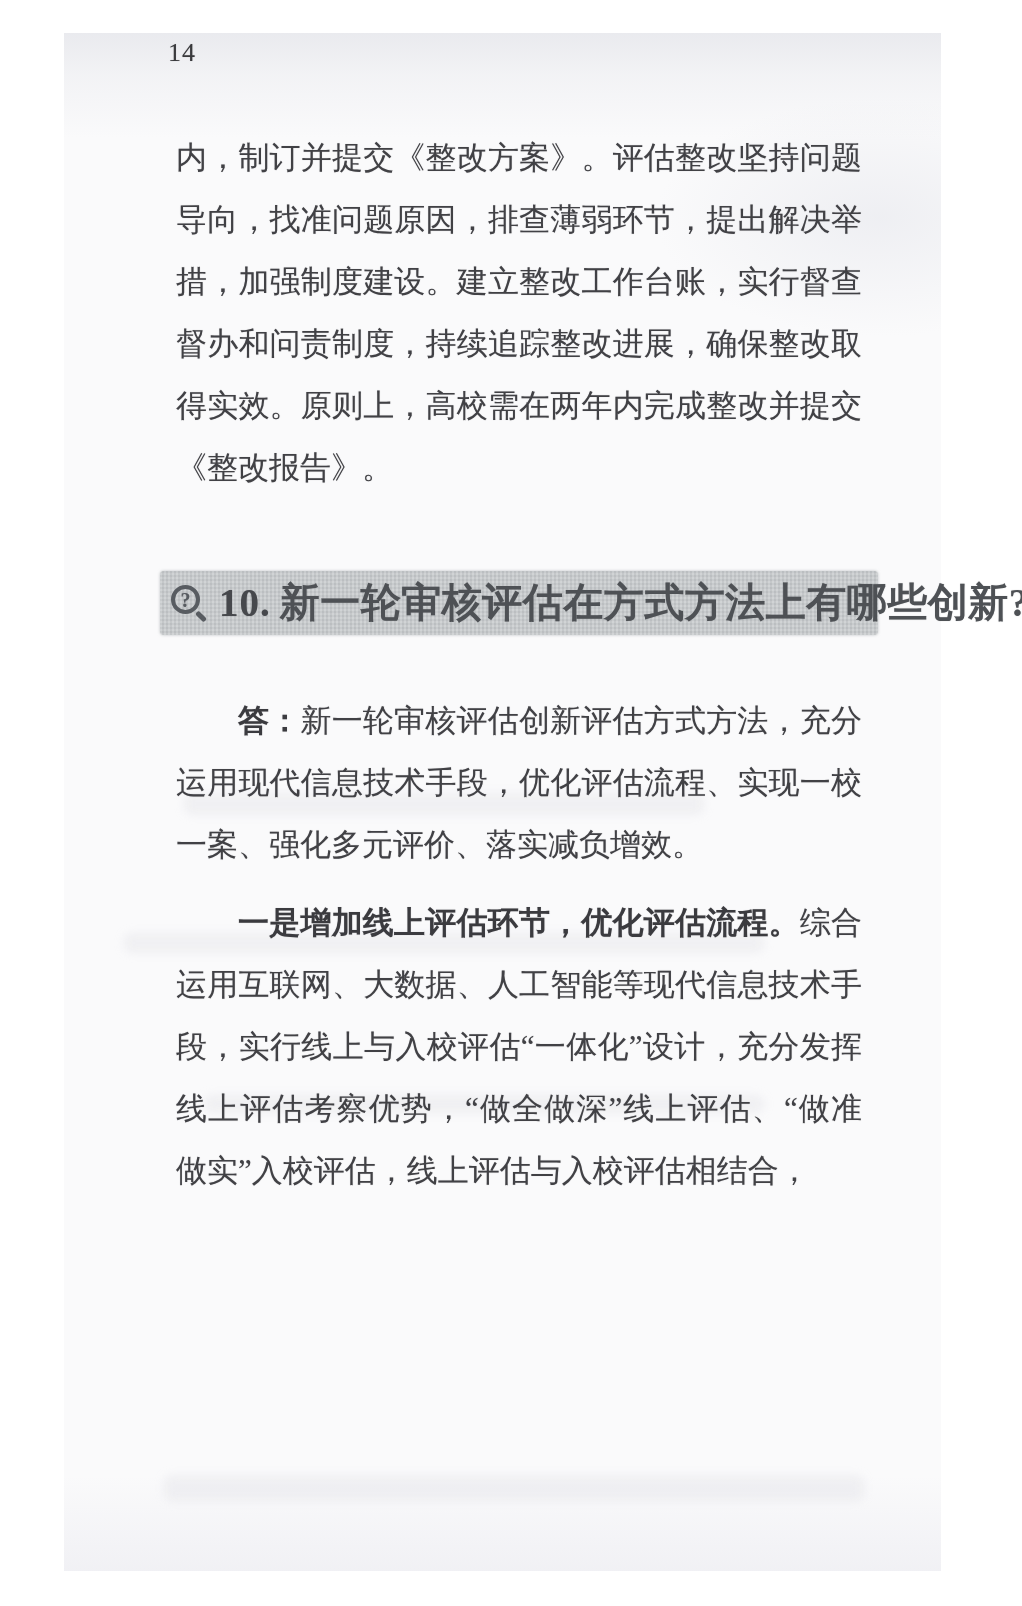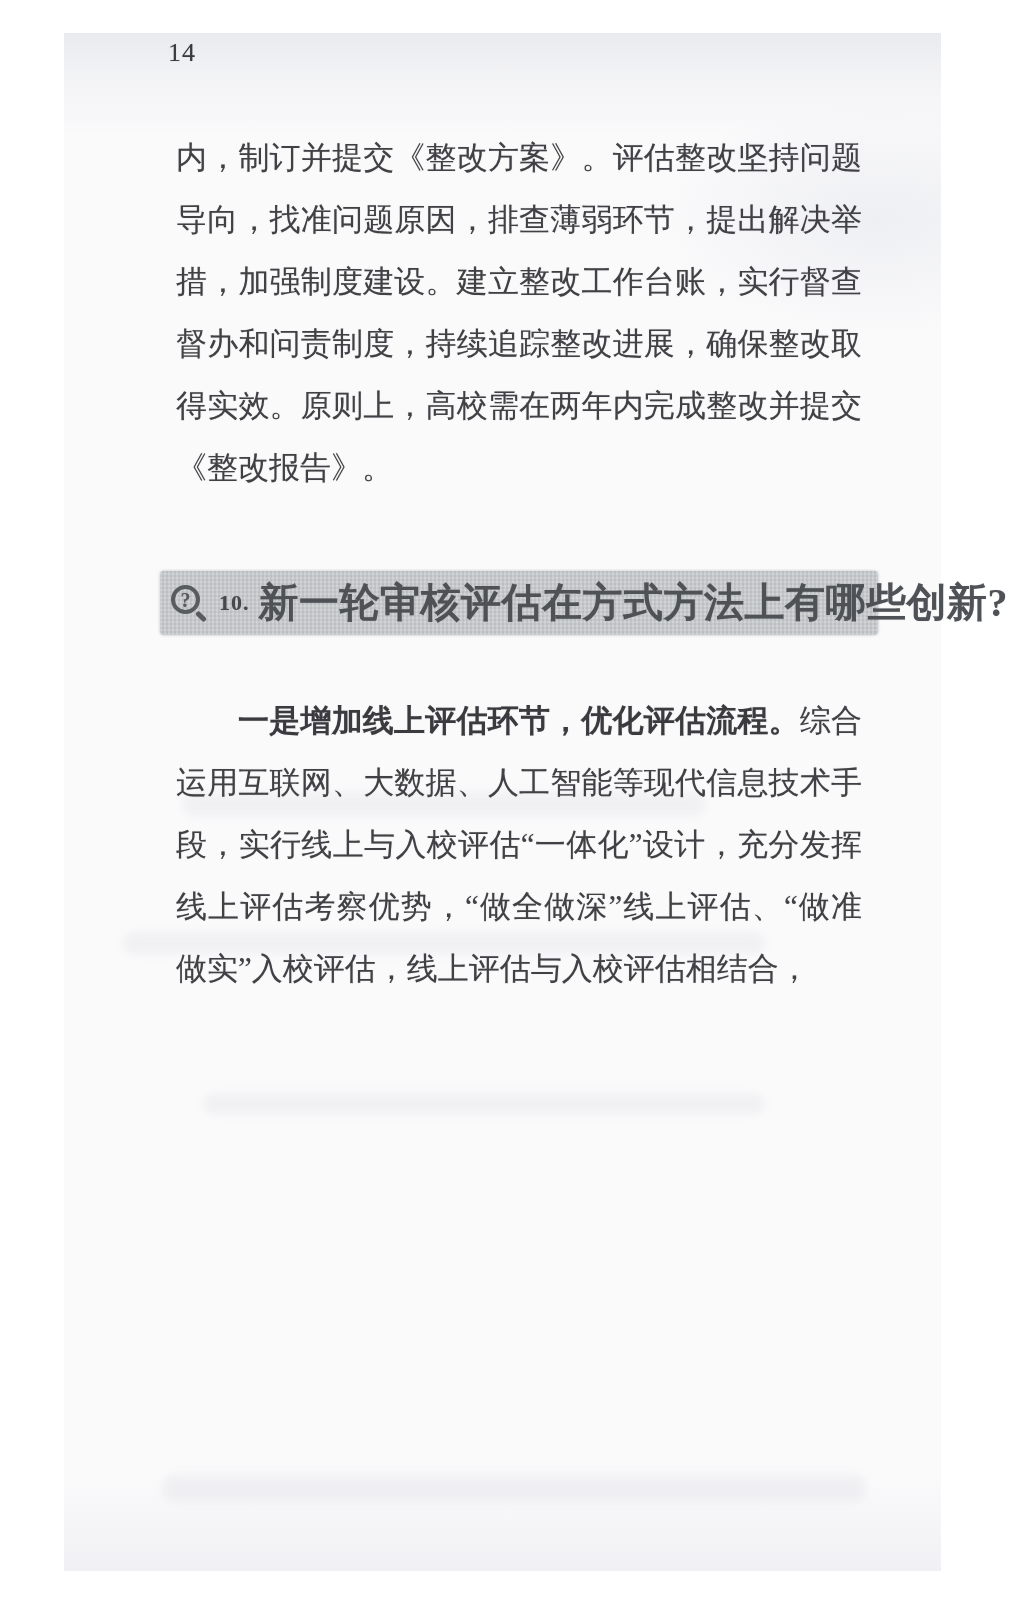--- a/index.html
+++ b/index.html
@@ -89,21 +89,21 @@
     right: 3px; bottom: 4px;
     width: 12px; height: 5px;
     background: #585c61;
     border-radius: 2px;
     transform: rotate(45deg);
   }
 
   .q-num {
     flex: 0 0 auto;
     font-weight: 700;
-    font-size: 22px;
+    font-size: 39px;
     color: #46484c;
     letter-spacing: 1px;
     text-shadow: 0 0 1px rgba(70,72,76,0.4);
   }
   .q-text {
     font-weight: 700;
     font-size: 40px;
     color: #4e5155;
     letter-spacing: 0.5px;
     white-space: nowrap;
@@ -143,17 +143,18 @@
     <div class="q-band">
       <span class="q-icon">
         <span class="q-lens">
             <span class="q-mark">?</span>
           </span>
       </span>
       <span class="q-num">10.</span>
       <span class="q-text">新一轮审核评估在方式方法上有哪些创新?</span>
     </div>
 
+    <p class="para indent"><span class="lead">答：</span><span>新一轮审核评估创新评估方式方法，充分运用现代信息技术手段，优化评估流程、实现一校一案、强化多元评价、落实减负增效。</span></p>
 
     <p class="para indent"><span class="lead">一是增加线上评估环节，优化评估流程。</span><span>综合运用互联网、大数据、人工智能等现代信息技术手段，实行线上与入校评估“一体化”设计，充分发挥线上评估考察优势，“做全做深”线上评估、“做准做实”入校评估，线上评估与入校评估相结合，</span></p>
 
   </div>
 </div>
 
 </body></html>

